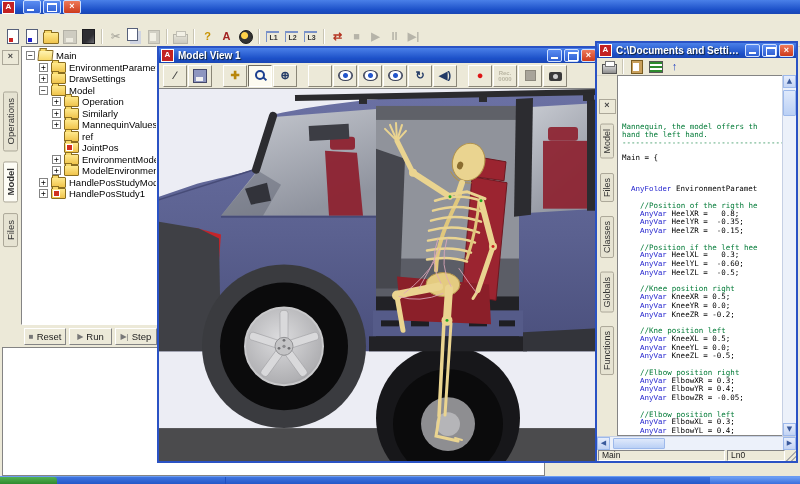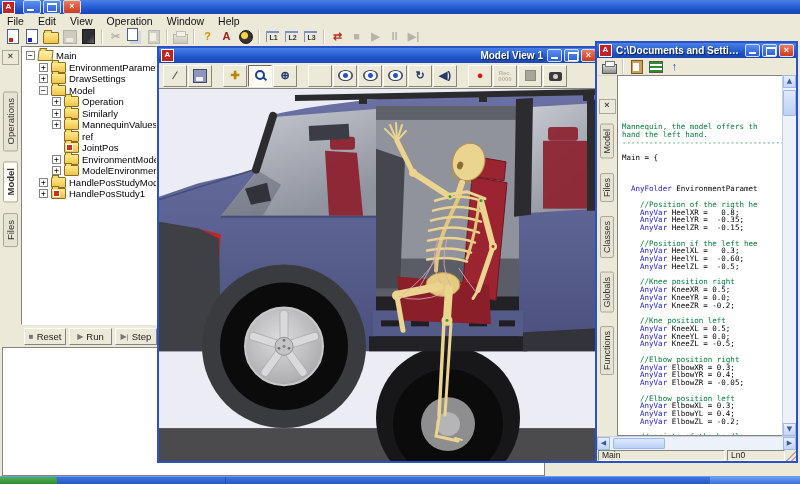--- a/index.html
+++ b/index.html
@@ -71,40 +71,40 @@
   .opbtns{position:absolute;left:24px;top:282px;width:133px;height:17px;display:flex;gap:3px;}
   .opbtn{flex:1;background:#ece9d8;border:1px solid;border-color:#fff #848484 #848484 #fff;font-size:9.5px;color:#222;display:flex;align-items:center;justify-content:center;gap:3px;}
   .opbtn .g{color:#777;font-size:8px;}
 
   
   .outputdock{position:absolute;left:2px;top:347px;width:543px;height:129px;background:#fff;border:1px solid #848484;box-sizing:border-box;}
 
   
   .mvwin{position:absolute;left:157px;top:46px;width:443px;height:417px;border:2px solid #2a52c4;background:#ece9d8;box-sizing:border-box;}
   .childtitle{height:15px;background:linear-gradient(to bottom,#4a80e8,#1c50c8 70%,#1a46b4);display:flex;align-items:center;color:#fff;padding:0 2px;}
-  .childtitle .titletext{font:bold 10px "Liberation Sans",sans-serif;text-align:right;}
+  .childtitle .titletext{font:bold 10px "Liberation Sans",sans-serif;}
   .mvtoolbar{height:25px;display:flex;align-items:center;padding-left:4px;background:#ece9d8;}
   .mvbtn{width:22px;height:20px;display:flex;align-items:center;justify-content:center;border:1px solid;border-color:#fff #8a8677 #8a8677 #fff;background:#ece9d8;margin-right:1px;}
   .mvbtn .g{font-size:11px;font-weight:bold;line-height:1;}
   .mvbtn.active{background:#fdfbf0;border-color:#6f6b60 #fff #fff #6f6b60;}
   .mvsep{width:4px;height:20px;border:none;background:transparent;margin:0 3px;}
   .viewport{position:absolute;left:0;top:40px;right:0;bottom:0;border-top:1px solid #848484;background:#ecedf4;overflow:hidden;}
   .viewport svg{display:block;width:100%;height:100%;}
 
   
   .edwin{position:absolute;left:595px;top:41px;width:203px;height:422px;border:2px solid #2a52c4;background:#ece9d8;box-sizing:border-box;}
   .edtoolbar{height:17px;display:flex;align-items:center;background:#ece9d8;padding-left:3px;border-bottom:1px solid #d9d5c4;}
   .edtoolbar .tbicon{height:15px;}
   .edbody{position:absolute;left:0;top:32px;right:0;bottom:25px;}
   .edstrip{position:absolute;left:0;top:0;width:20px;bottom:0;display:flex;flex-direction:column;align-items:center;padding-top:20px;box-sizing:border-box;}
   .edstrip .vtab{margin-bottom:14px;padding:4px 1px;font-size:9px;}
   .codearea{position:absolute;left:20px;top:0;right:13px;bottom:0;background:#fff;border:1px solid #848484;overflow:hidden;padding:24px 0 0 4px;box-sizing:border-box;}
   .cl{font:7.5px/7.75px "DejaVu Sans Mono",monospace;color:#000;white-space:pre;}
   .cl.cmt{color:#007a36;}
-  .cl .kw{color:#1a1acc;}
+  .cl .kw{color:#1a1acc;font-family:Liberation Mono, monospace;}
   .vscroll{position:absolute;right:0;top:0;width:13px;bottom:0;background:#ecf1fa;border-left:1px solid #c6d0e4;}
   .hscroll{position:absolute;left:0;right:0;bottom:11px;height:13px;background:#ecf1fa;border-top:1px solid #c6d0e4;display:flex;align-items:center;}
   .sbtn{width:13px;height:13px;background:linear-gradient(#e7eefc,#c2d3f4);border:1px solid #9db9eb;box-sizing:border-box;color:#3a5a9c;font:7px/11px "DejaVu Sans",sans-serif;text-align:center;flex:0 0 auto;}
   .sthumb{background:linear-gradient(#dfe9fb,#bad0f5);border:1px solid #9db9eb;box-sizing:border-box;border-radius:1px;}
   .vscroll .sbtn{position:absolute;left:0;}
   .vscroll .sthumb{position:absolute;left:0;top:15px;width:13px;height:26px;}
   .hscroll .sthumb{width:52px;height:11px;margin-left:3px;}
   .hspacer{flex:1;}
   .edstatus{position:absolute;left:0;right:0;bottom:0;height:11px;background:#ece9d8;display:flex;font-size:8.5px;color:#222;}
   .edcell{border:1px solid;border-color:#848484 #fff #fff #848484;margin:0 1px;padding:0 3px;line-height:9px;box-sizing:border-box;}
@@ -125,28 +125,20 @@
 
   <div class="titlebar">
     <span class="applogo">A</span>
     <span class="winbtns">
       <span class="wb min"></span>
       <span class="wb max"></span>
       <span class="wb close">×</span>
     </span>
   </div>
 
-  <div class="menubar" id="menubar">
-      <span class="menu-item">File</span>
-      <span class="menu-item">Edit</span>
-      <span class="menu-item">View</span>
-      <span class="menu-item">Operation</span>
-      <span class="menu-item">Window</span>
-      <span class="menu-item">Help</span>
-    </div>
   <div class="maintoolbar" id="maintoolbar">
       <span class="tbicon">
         <span class="ik ik-doc red"></span>
       </span>
       <span class="tbicon">
         <span class="ik ik-doc blue"></span>
       </span>
       <span class="tbicon">
         <span class="ik ik-folderic"></span>
       </span>

